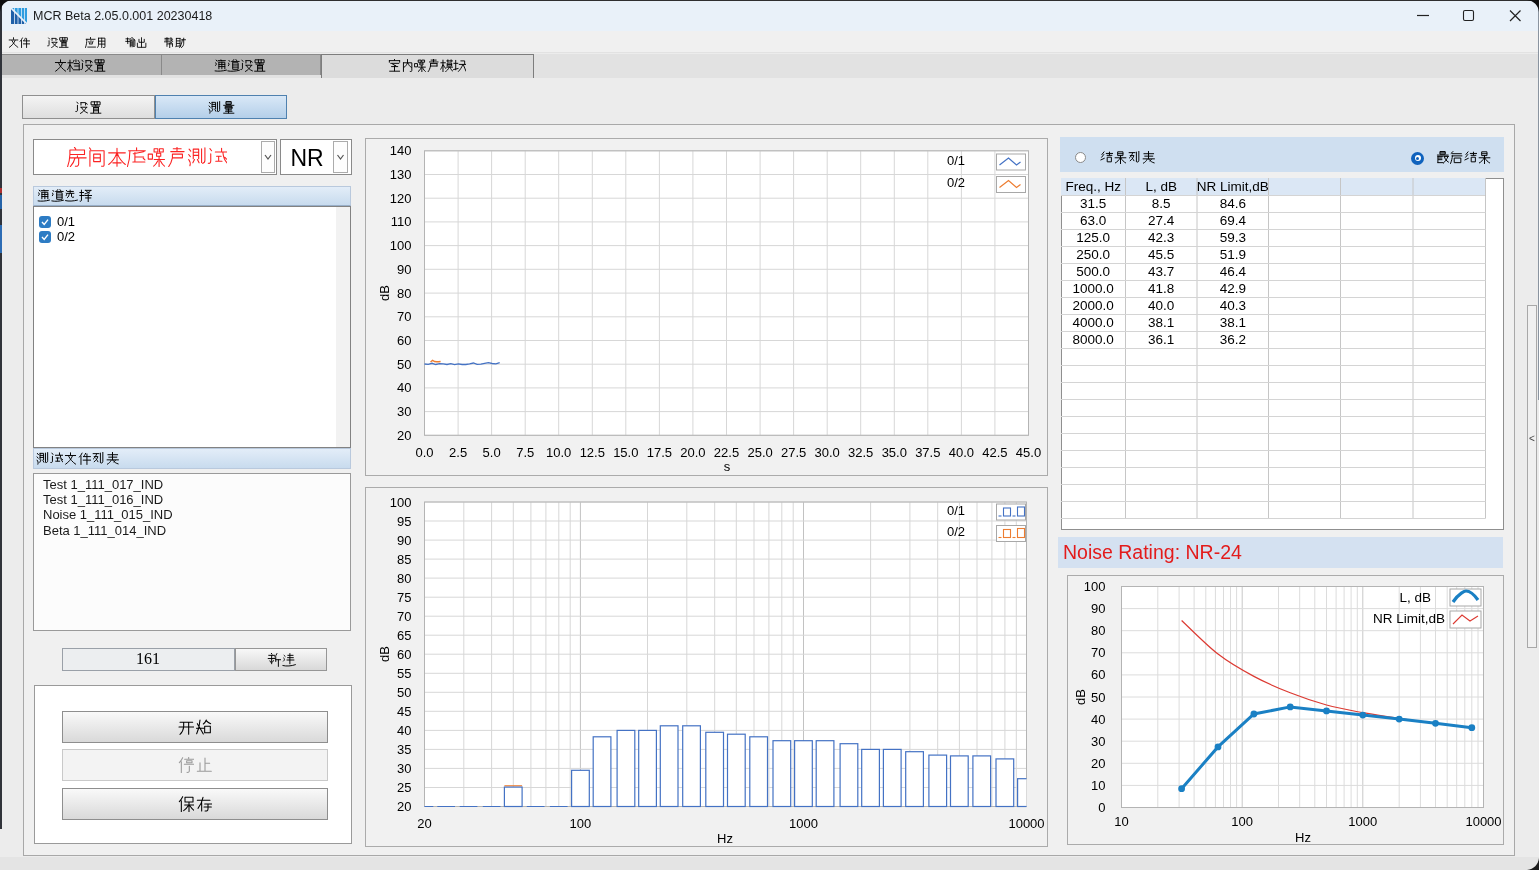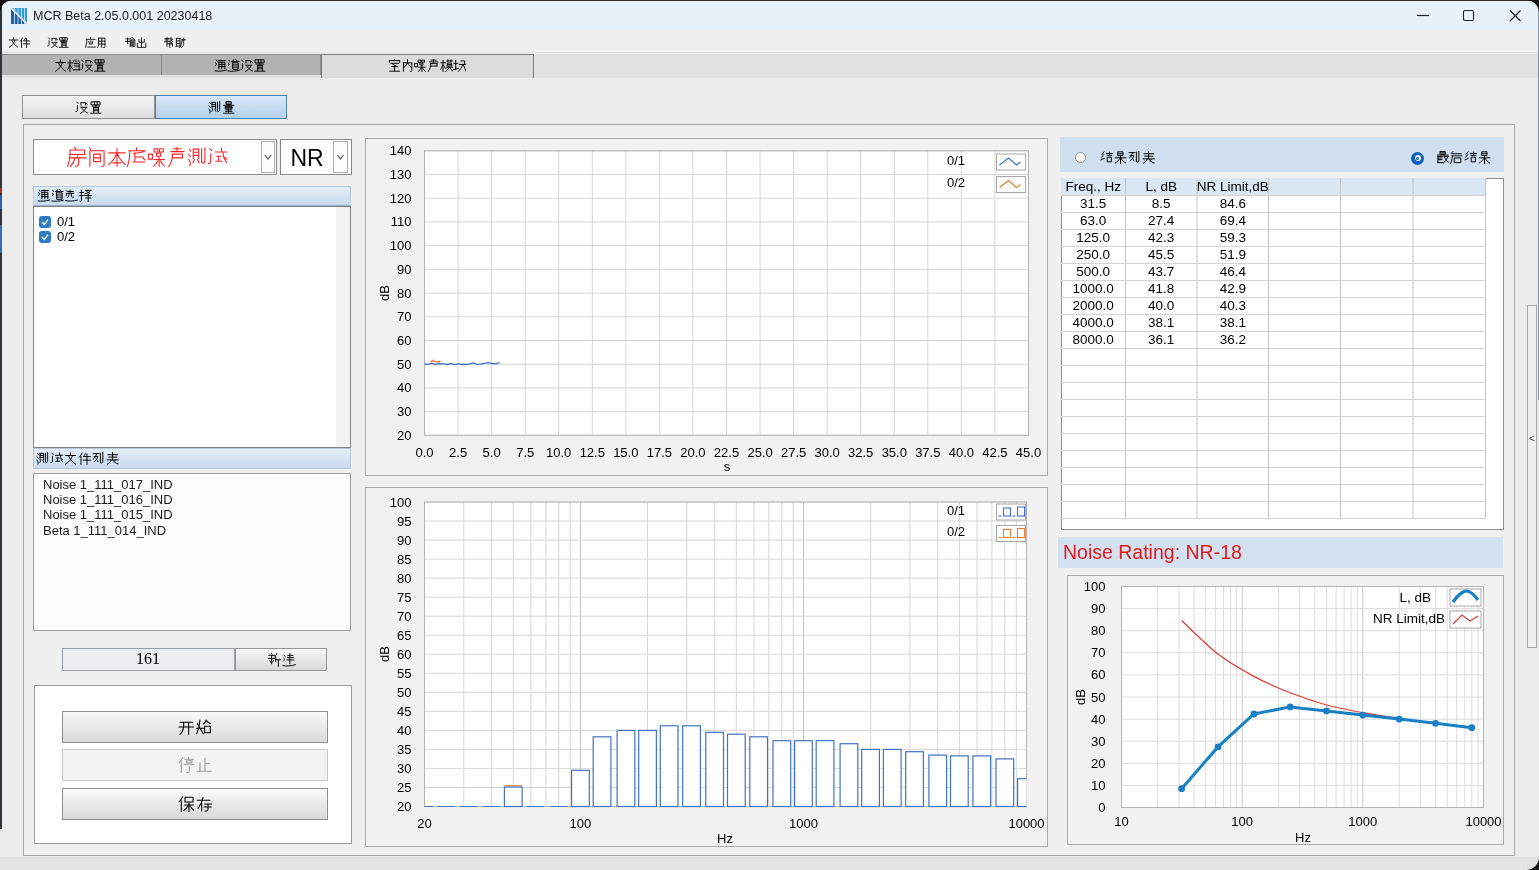--- a/index.html
+++ b/index.html
@@ -197,22 +197,22 @@
     </svg><svg class="cg" style="margin-right:1px" viewBox="0 0 96 96" width="13" height="13">
       <use href="#u6587" style="stroke:#000;stroke-width:7.2"></use>
     </svg><svg class="cg" style="margin-right:1px" viewBox="0 0 96 96" width="13" height="13">
       <use href="#u4ef6" style="stroke:#000;stroke-width:7.2"></use>
     </svg><svg class="cg" style="margin-right:1px" viewBox="0 0 96 96" width="13" height="13">
       <use href="#u5217" style="stroke:#000;stroke-width:7.2"></use>
     </svg><svg class="cg" style="margin-right:0px" viewBox="0 0 96 96" width="13" height="13">
       <use href="#u8868" style="stroke:#000;stroke-width:7.2"></use>
     </svg></div>
 <div class="ab" style="left:33px;top:473px;width:318px;height:158px;background:#fcfcfc;border:1px solid #9a9a9a;"></div>
-<div class="lt" style="top:477.5px;font-weight:400;font-size:13px;font-family:&quot;Liberation Sans&quot;,sans-serif;color:#1a1a1a;left:43.0px;">Noise 1_111_017_IND</div>
-<div class="lt" style="top:492.9px;font-weight:400;font-size:13px;font-family:&quot;Liberation Sans&quot;,sans-serif;color:#1a1a1a;left:43.0px;">Noise 1_111_016_IND</div>
+<div class="lt" style="top:477.5px;font-weight:400;font-size:13px;font-family:&quot;Liberation Sans&quot;,sans-serif;color:#1a1a1a;left:43.0px;">Test 1_111_017_IND</div>
+<div class="lt" style="top:492.9px;font-weight:400;font-size:13px;font-family:&quot;Liberation Sans&quot;,sans-serif;color:#1a1a1a;left:43.0px;">Test 1_111_016_IND</div>
 <div class="lt" style="top:508.3px;font-weight:400;font-size:13px;font-family:&quot;Liberation Sans&quot;,sans-serif;color:#1a1a1a;left:43.0px;">Noise 1_111_015_IND</div>
 <div class="lt" style="top:523.7px;font-weight:400;font-size:13px;font-family:&quot;Liberation Sans&quot;,sans-serif;color:#1a1a1a;left:43.0px;">Beta 1_111_014_IND</div>
 <div class="ab" style="left:62px;top:648px;width:173px;height:23px;background:#eceef0;border:1px solid #9aa0a8;"></div>
 <div class="lt" style="top:650.0px;font-weight:400;font-size:16px;font-family:&quot;Liberation Serif&quot;,serif;color:#000;left:148.0px;transform:translateX(-50%);">161</div>
 <div class="ab" style="left:235px;top:648px;width:92px;height:23px;background:linear-gradient(#f8f8f8,#d8d8d8);border:1px solid #969696;"></div>
 <div class="ct" style="left:266.5px;top:652.5px"><svg class="cg" style="margin-right:1px" viewBox="0 0 96 96" width="14" height="14">
       <use href="#u65b0" style="stroke:#000;stroke-width:6.6"></use>
     </svg><svg class="cg" style="margin-right:0px" viewBox="0 0 96 96" width="14" height="14">
       <use href="#u5efa" style="stroke:#000;stroke-width:6.6"></use>
     </svg></div>
@@ -518,21 +518,21 @@
     <text x="100.2" y="132.1" font-size="13.5" text-anchor="middle">40.0</text>
     <text x="171.8" y="132.1" font-size="13.5" text-anchor="middle">40.3</text>
     <text x="32.2" y="149.1" font-size="13.5" text-anchor="middle">4000.0</text>
     <text x="100.2" y="149.1" font-size="13.5" text-anchor="middle">38.1</text>
     <text x="171.8" y="149.1" font-size="13.5" text-anchor="middle">38.1</text>
     <text x="32.2" y="166.1" font-size="13.5" text-anchor="middle">8000.0</text>
     <text x="100.2" y="166.1" font-size="13.5" text-anchor="middle">36.1</text>
     <text x="171.8" y="166.1" font-size="13.5" text-anchor="middle">36.2</text>
   </svg>
 <div class="ab" style="left:1058px;top:536.5px;width:445px;height:31px;background:#d4e1f1;"></div>
-<div class="lt" style="top:541.0px;font-weight:400;font-size:19.5px;font-family:&quot;Liberation Sans&quot;,sans-serif;color:#e31b1b;left:1063.0px;">Noise Rating: NR-18</div>
+<div class="lt" style="top:541.0px;font-weight:400;font-size:19.5px;font-family:&quot;Liberation Sans&quot;,sans-serif;color:#e31b1b;left:1063.0px;">Noise Rating: NR-24</div>
 <svg class="ab" style="left:1066.5px;top:574.5px" width="437" height="270" viewBox="0 0 437 270" font-family="Liberation Sans, sans-serif">
     <rect x="0.5" y="0.5" width="436" height="269" fill="#f1f1f1" stroke="#ababab"></rect>
     <rect x="54.5" y="11.5" width="362.0" height="221.0" fill="#fff"></rect>
     <g stroke="#dcdcdc" stroke-width="1">
       <line x1="90.8" y1="11.5" x2="90.8" y2="232.5"></line>
       <line x1="112.1" y1="11.5" x2="112.1" y2="232.5"></line>
       <line x1="127.1" y1="11.5" x2="127.1" y2="232.5"></line>
       <line x1="138.8" y1="11.5" x2="138.8" y2="232.5"></line>
       <line x1="148.4" y1="11.5" x2="148.4" y2="232.5"></line>
       <line x1="156.5" y1="11.5" x2="156.5" y2="232.5"></line>

